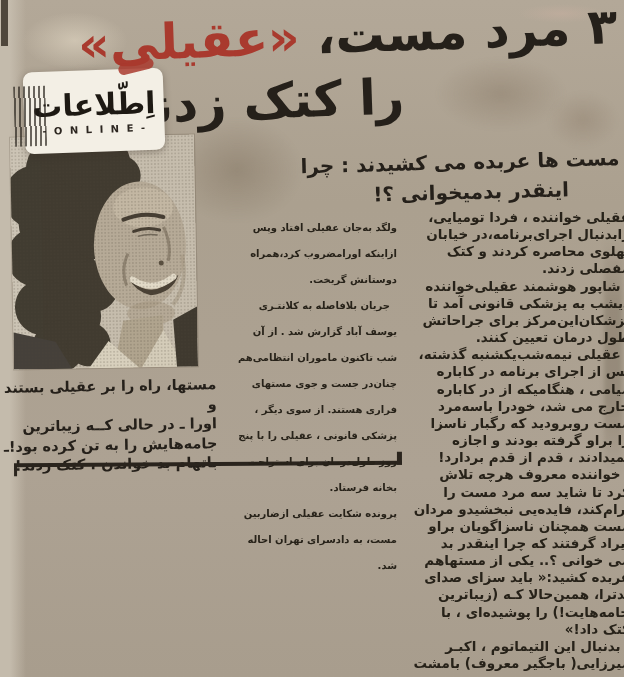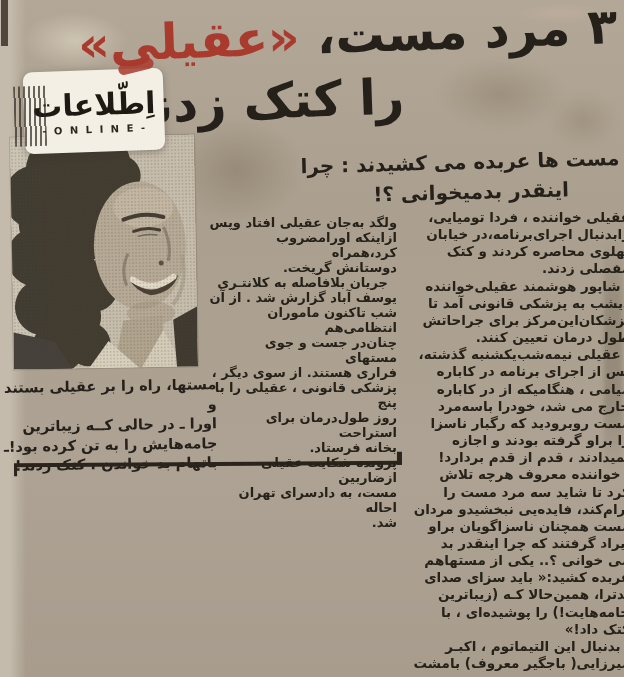--- a/index.html
+++ b/index.html
@@ -44,21 +44,21 @@
   .caption{position:absolute;left:3px;top:377px;width:214px;direction:rtl;
     font-size:14.5px;font-weight:bold;line-height:19.5px;text-align:right;
     white-space:pre-line;transform:rotate(-1deg);}
   
   .divider{position:absolute;left:14px;top:462px;width:388px;height:4px;background:#2a241d;transform:rotate(-.4deg);}
   .divider .cap-r{position:absolute;right:0;top:-9px;width:5px;height:13px;background:#2a241d;}
   .divider .cap-l{position:absolute;left:0;top:3px;width:3px;height:10px;background:#2a241d;}
   
   .col{position:absolute;direction:rtl;text-align:right;font-weight:bold;
     white-space:pre-line;color:#272219;}
-  .col-middle{left:209px;top:215px;width:188px;font-size:13px;line-height:15px;letter-spacing:-.2px;}
+  .col-middle{left:209px;top:215px;width:188px;font-size:10px;line-height:26px;letter-spacing:-.2px;}
   .col-right{left:412px;top:209px;width:218px;font-size:13.5px;line-height:17.15px;letter-spacing:-.2px;}
   
   .ghost{position:absolute;filter:blur(2px);pointer-events:none;}
   .g1{left:436px;top:58px;width:130px;height:72px;
       background:radial-gradient(closest-side, rgba(116,98,78,.30), transparent);}
   .g2{left:172px;top:118px;width:130px;height:104px;
       background:radial-gradient(closest-side, rgba(110,94,74,.34), transparent);}
   .g3{left:604px;top:238px;width:18px;height:236px;
       background:linear-gradient(180deg, rgba(100,88,70,0), rgba(100,88,70,.3) 30%, rgba(100,88,70,.3) 70%, rgba(100,88,70,0));}
   .g4{left:548px;top:92px;width:70px;height:56px;

